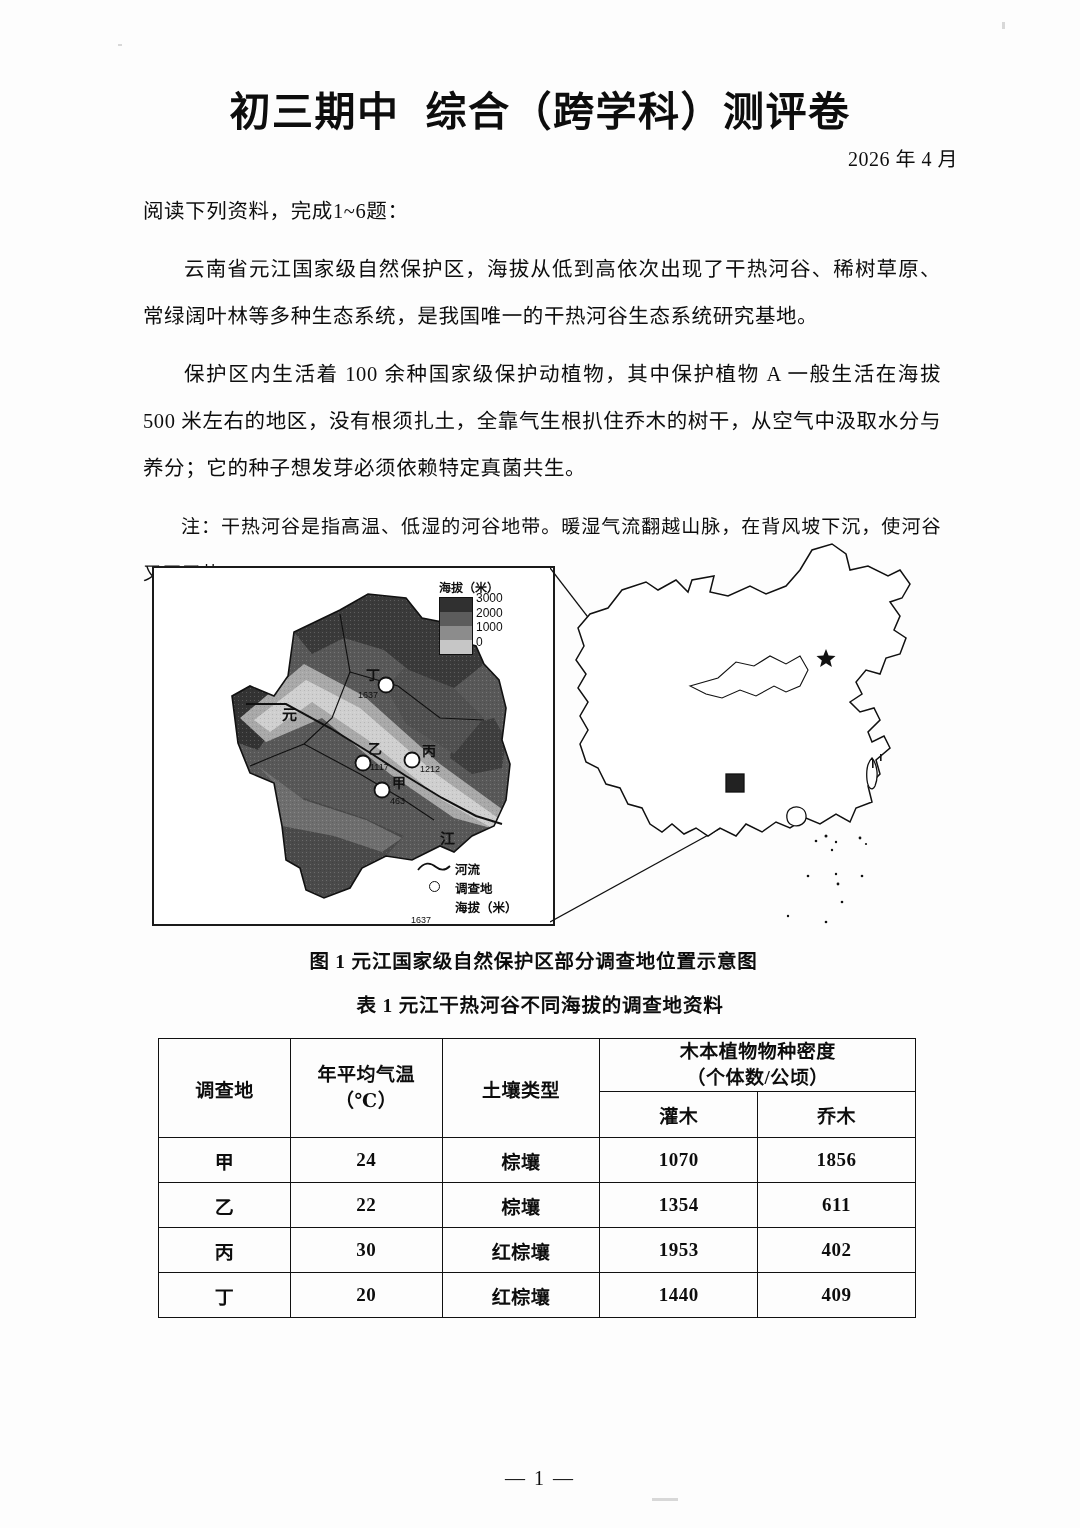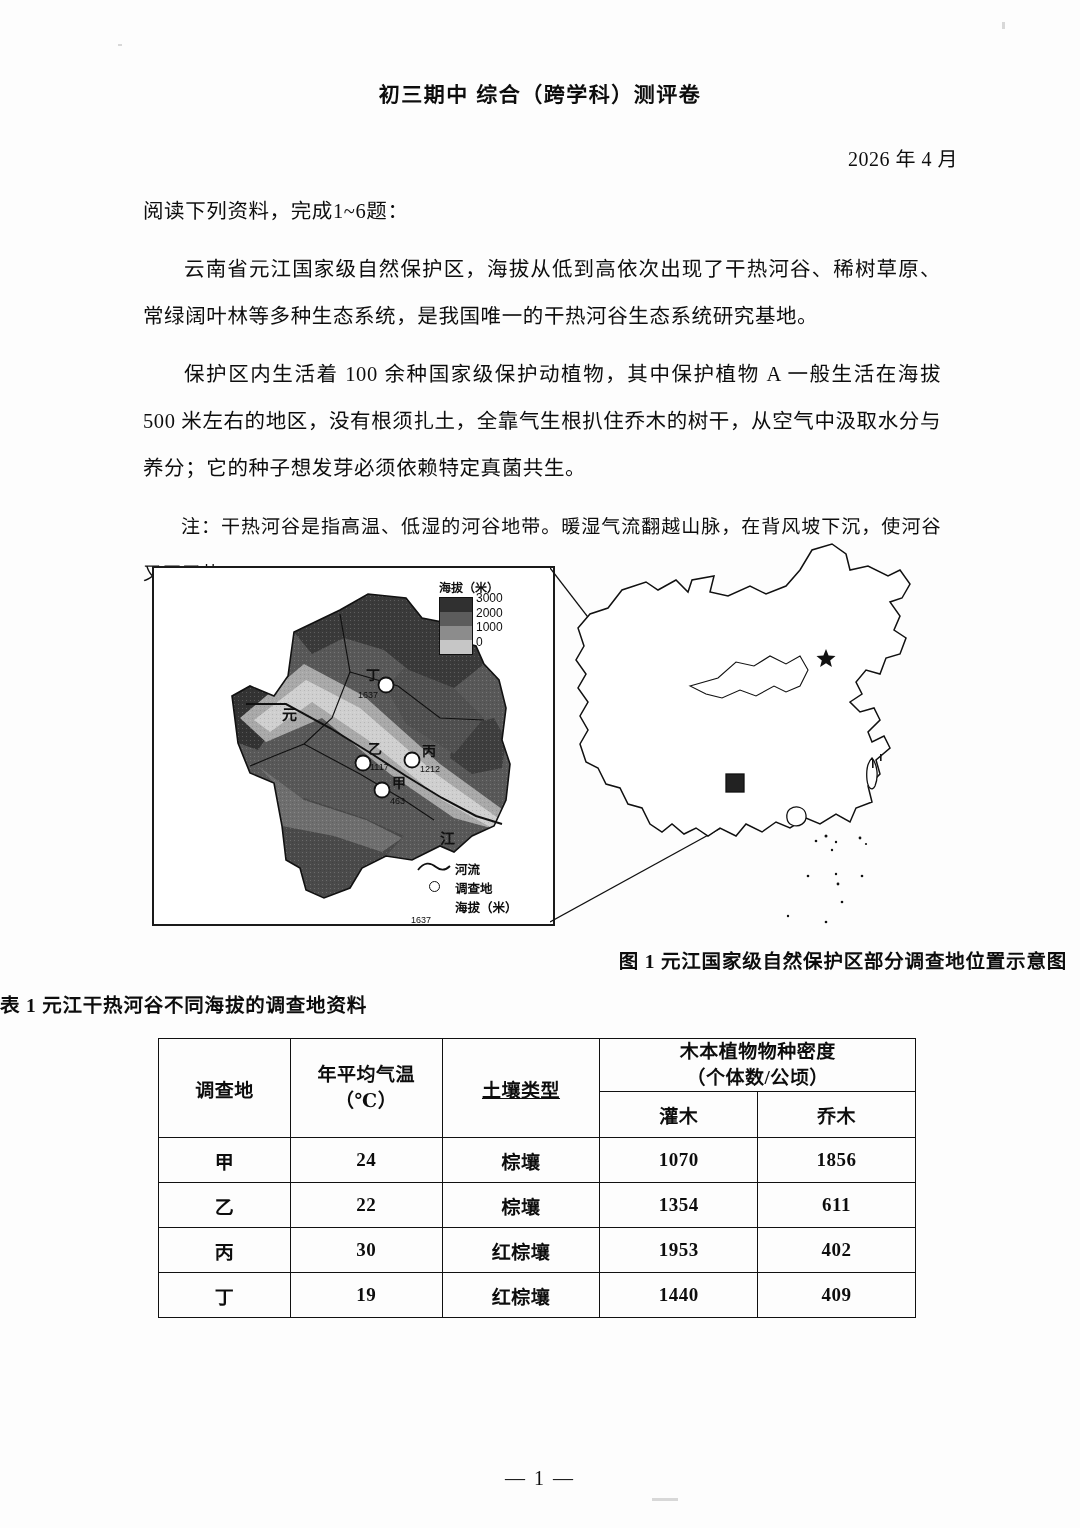--- a/index.html
+++ b/index.html
@@ -20,24 +20,24 @@
     position: absolute;
     inset: 0;
     background: #fdfdfd;
   }
   
   .doc-title {
     position: absolute;
     top: 78px;
     left: 0; right: 0;
     text-align: center;
-    font-size: 21px;
+    font-size: 41px;
     font-weight: bold;
     letter-spacing: 1.5px;
-    font-family: Liberation Sans, sans-serif;
+    font-family: Liberation Mono, monospace;
   }
   .doc-date {
     position: absolute;
     top: 143px;
     right: 122px;
     font-size: 20px;
     letter-spacing: 0.5px;
   }
   
   .body-text {
@@ -152,30 +152,30 @@
   .sym-elev-num {
     position: absolute;
     left: -2px; bottom: -9px;
     font-size: 9px;
   }
   
   .fig-caption {
     position: absolute;
     top: 945px;
     left: 0; right: 13px;
-    text-align: right;
+    text-align: center;
     font-size: 19.5px;
     font-weight: bold;
     letter-spacing: 0.8px;
   }
   .tbl-caption {
     position: absolute;
     top: 989px;
     left: 0; right: 0;
-    text-align: left;
+    text-align: center;
     font-size: 19.5px;
     font-weight: bold;
     letter-spacing: 0.8px;
   }
   
   .data-table {
     position: absolute;
     top: 1038px;
     left: 158px;
     width: 758px;
@@ -187,21 +187,21 @@
     border: 1.6px solid #111;
     text-align: center;
     font-weight: bold;
     padding: 0;
     letter-spacing: 0.5px;
   }
   .data-table th { height: 46px; }
   .data-table td { height: 45px; }
   .col-site { width: 132px; }
   .col-temp { width: 152px; }
-  .col-soil  { width: 158px; text-decoration: underline; }
+  .col-soil  { width: 158px; }
   .col-shrub { width: 158px; }
   .col-tree  { width: 158px; }
   .hdr-two-line { line-height: 26px; }
   
   .page-footer {
     position: absolute;
     bottom: 38px;
     left: 0; right: 0;
     text-align: center;
     font-size: 20px;
@@ -433,21 +433,21 @@
       </tr>
       <tr>
         <td>丙</td>
         <td>30</td>
         <td>红棕壤</td>
         <td>1953</td>
         <td>402</td>
       </tr>
       <tr>
         <td>丁</td>
-        <td>19</td>
+        <td>20</td>
         <td>红棕壤</td>
         <td>1440</td>
         <td>409</td>
       </tr>
     </tbody>
   </table>
 
   <div class="page-footer">— 1 —</div>
 
   <div class="speck" style="left:118px;top:44px;width:4px;height:2px;"></div>

